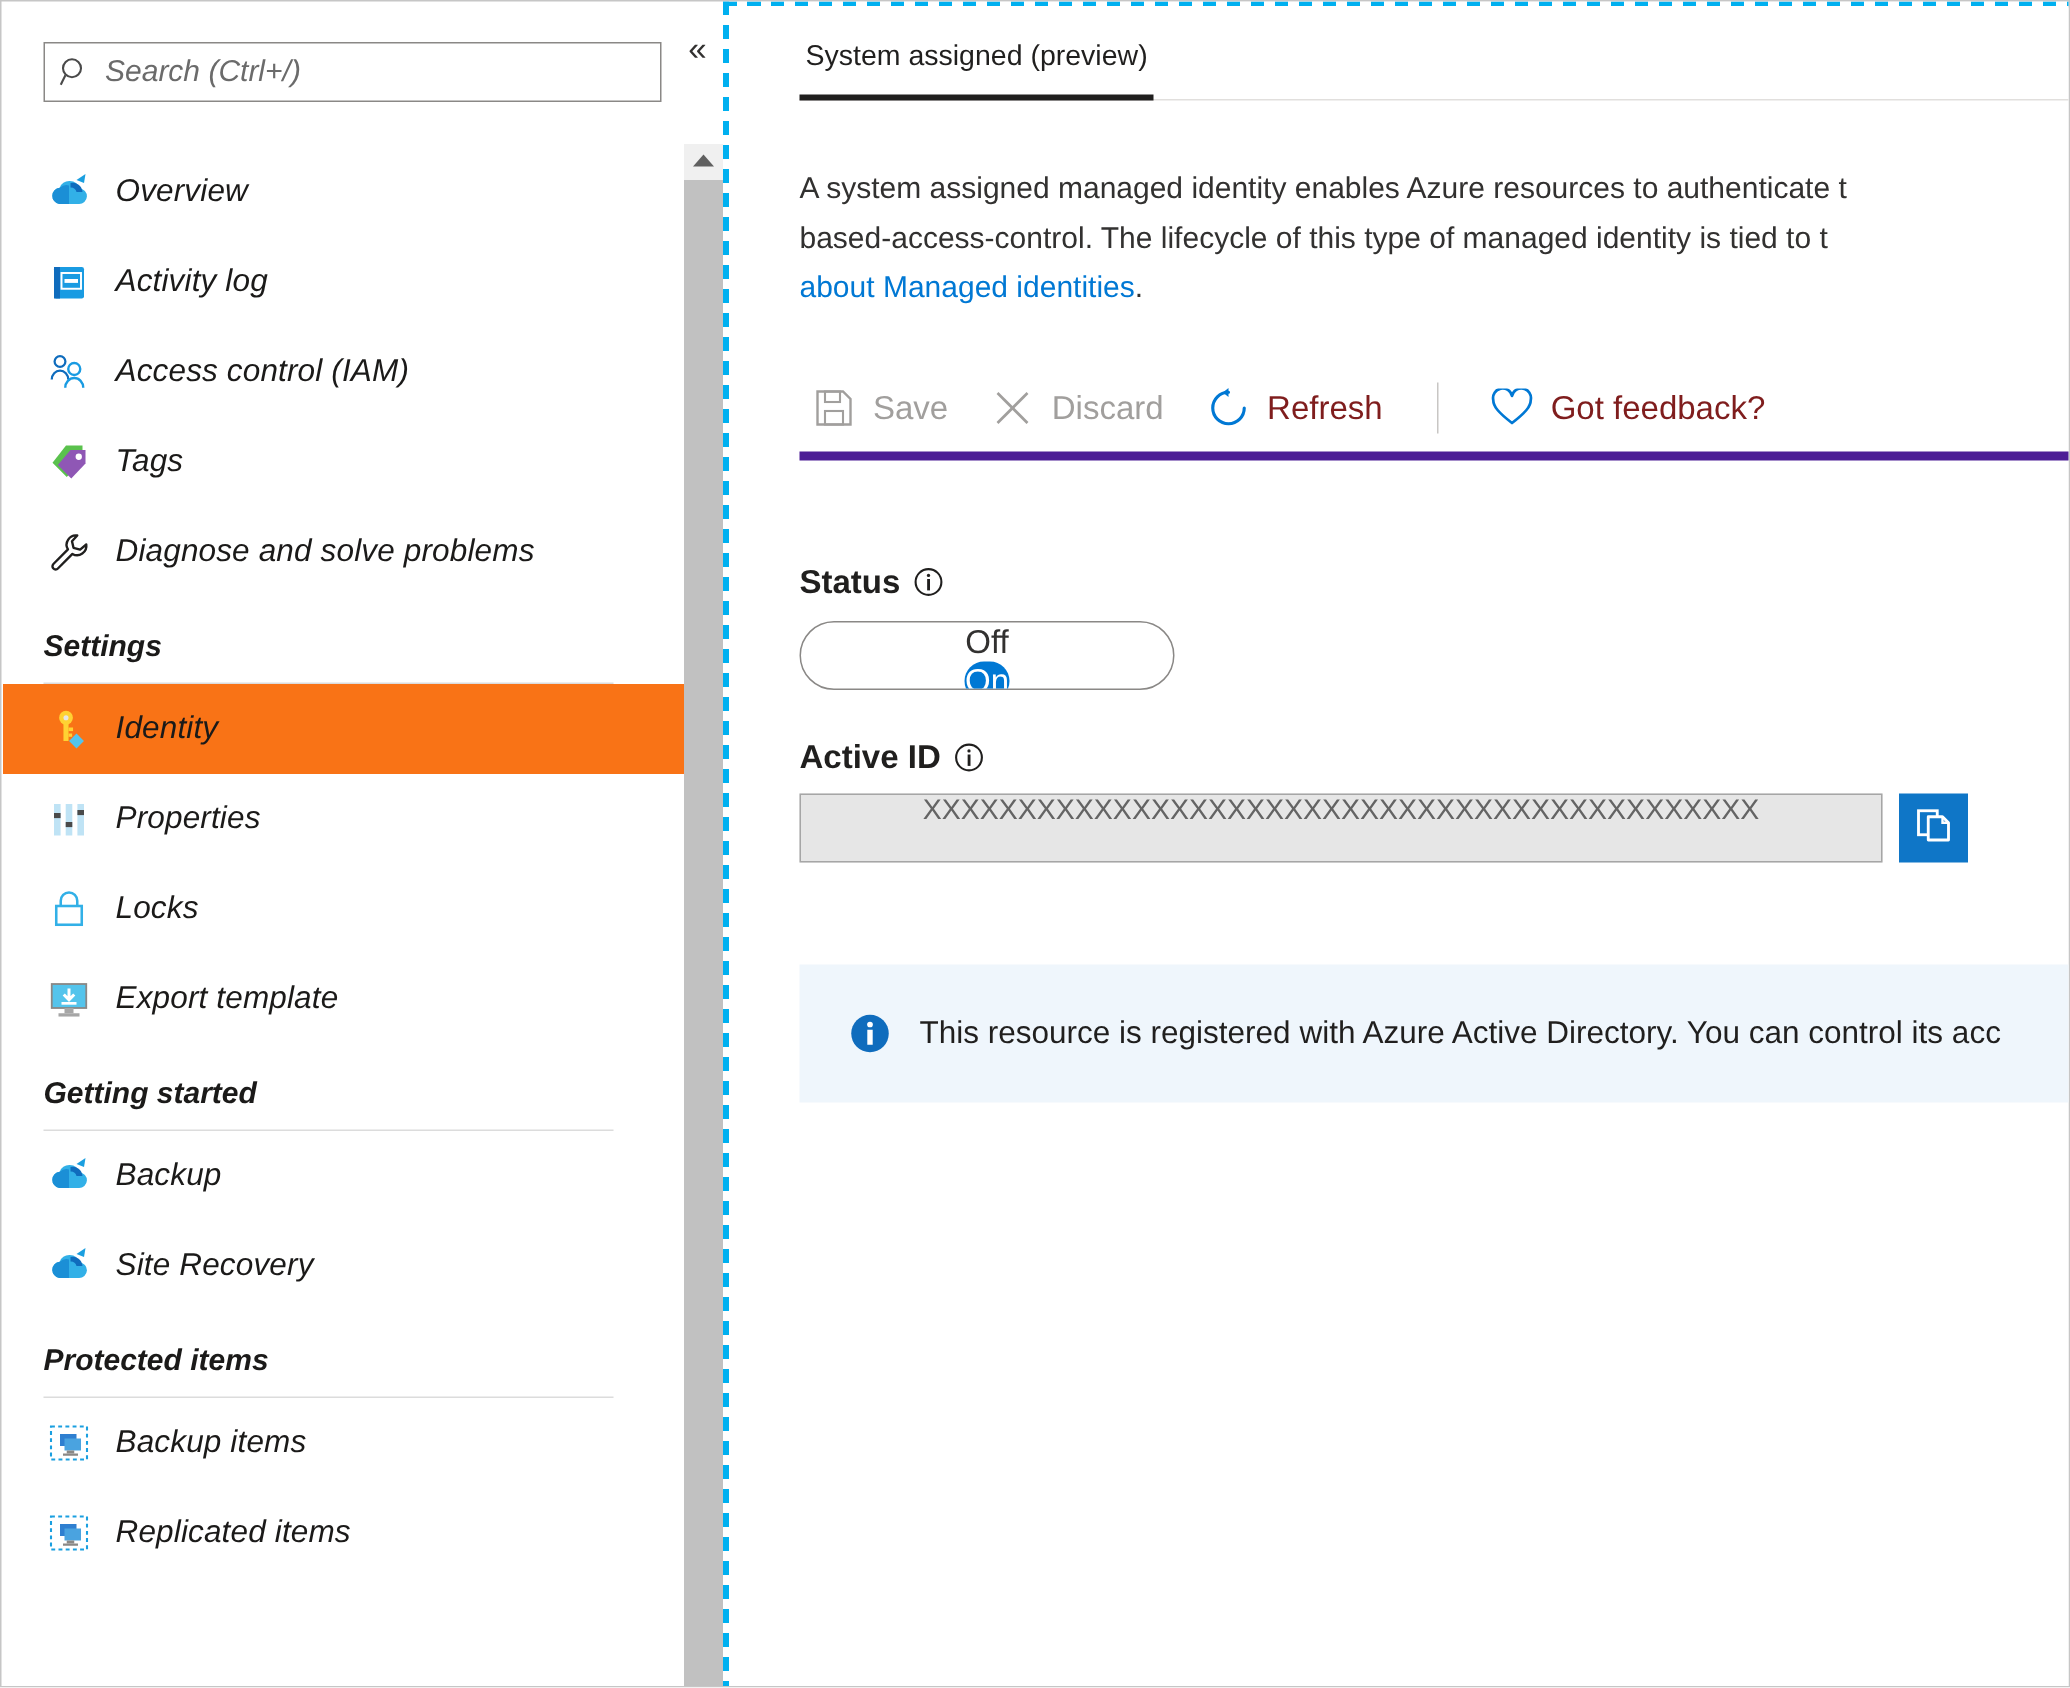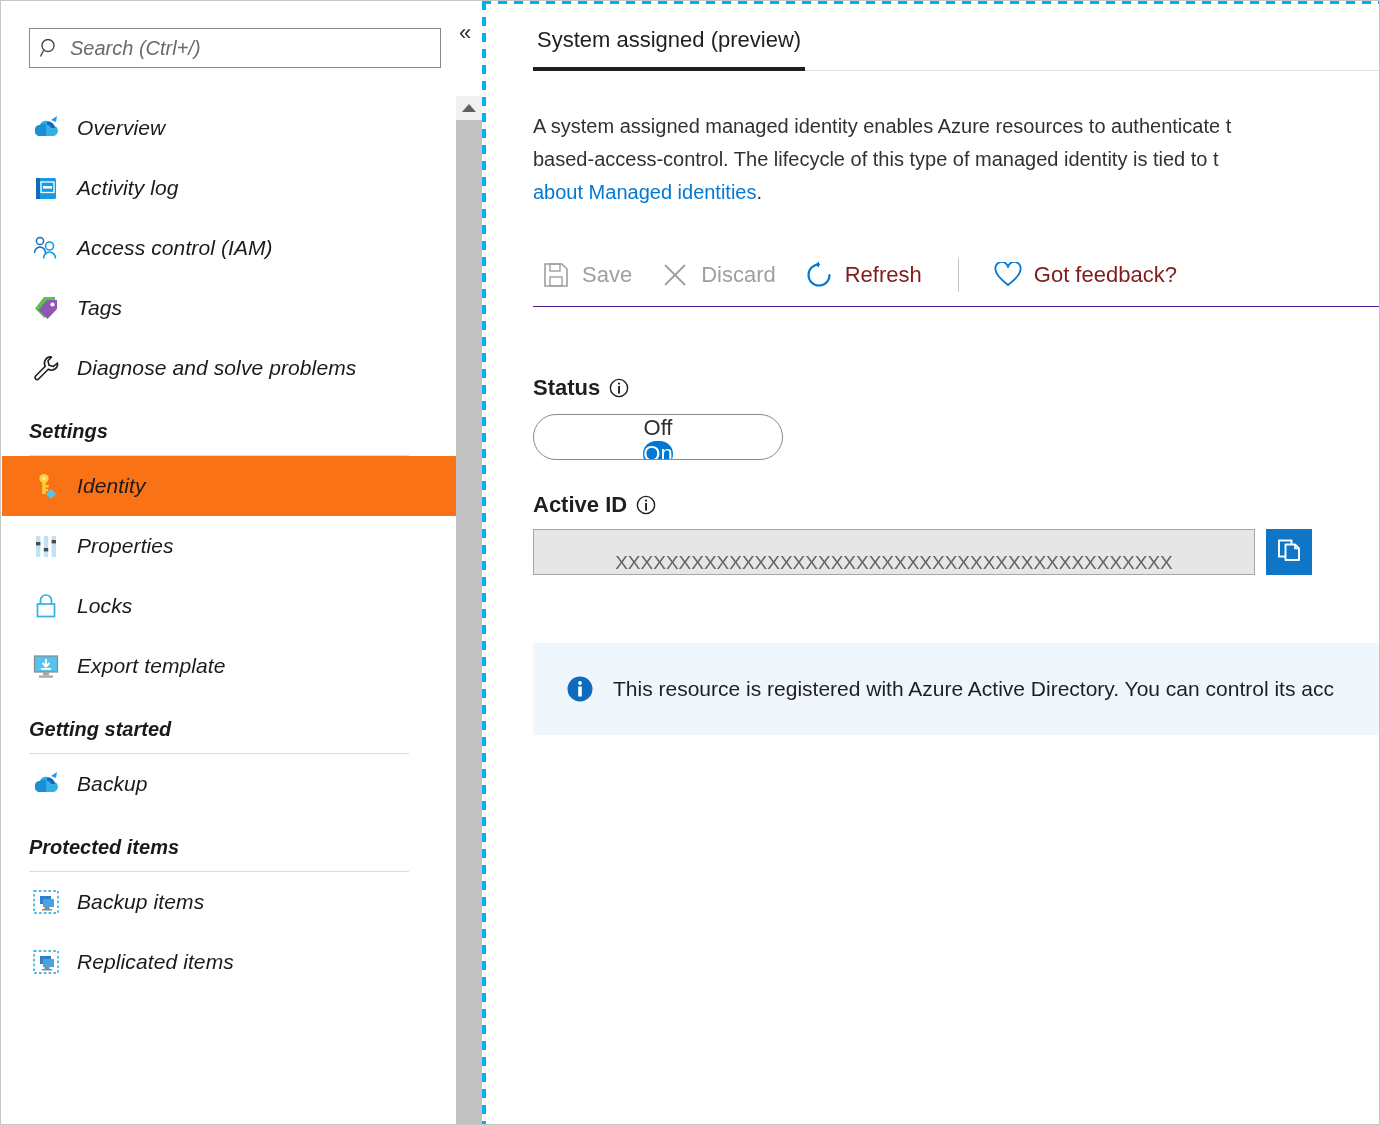--- a/index.html
+++ b/index.html
@@ -159,21 +159,21 @@
 
   .tabbar {
     position: absolute;
     left: 46px; top: 22px;
     width: 847px;
     border-bottom: 1px solid #e1dfdd;
   }
   .tab {
     display: inline-block;
     padding: 0 4px 14px 4px;
-    font-size: 22px;
+    font-size: 19px;
     color: #201f1e;
     border-bottom: 4px solid #201f1e;
     margin-bottom: -1px;
     cursor: default;
   }
 
   .desc {
     position: absolute;
     left: 46px; top: 105px;
     width: 900px;
@@ -184,21 +184,21 @@
   }
   .desc .line { display: block; }
   .desc a { color: #0078d4; text-decoration: none; }
 
   
   .toolbar {
     position: absolute;
     left: 46px; top: 238px;
     width: 847px;
     height: 64px;
-    border-bottom: 1px solid #4c1d95;
+    border-bottom: 6px solid #4c1d95;
     display: flex;
     align-items: center;
   }
   .tb-btn {
     display: flex; align-items: center;
     height: 42px;
     margin-right: 14px;
     padding: 0 6px;
     cursor: default;
     white-space: nowrap;
@@ -257,21 +257,21 @@
     position: absolute;
     left: 46px; top: 524px;
     display: flex;
     align-items: stretch;
   }
   .oid-input {
     width: 722px; height: 46px;
     background: #e6e6e6;
     border: 1px solid #a6a6a6;
     display: flex;
-    align-items: flex-end;
+    align-items: flex-start;
     justify-content: center;
     font-size: 19px;
     color: #646464;
     letter-spacing: 0px;
     font-family: "Liberation Sans", sans-serif;
     overflow: hidden;
   }
   .copy-btn {
     margin-left: 11px;
     width: 46px; height: 46px;
@@ -440,20 +440,31 @@
           <svg width="30" height="30" viewBox="0 0 30 30">
             <path d="M20 7 L26 3 L25 9 Z" fill="#1a9fe0"></path>
             <path d="M8.5 23 A5.5 5.5 0 0 1 8.8 12.1 A7 7 0 0 1 22 12.6 A5.2 5.2 0 0 1 21.5 23 Z" fill="#32b0e7"></path>
             <path d="M8.5 23 A5.5 5.5 0 0 1 8.8 12.1 A7 7 0 0 1 15 10.6 L15 23 Z" fill="#1b8fd6"></path>
             <path d="M16 9 A6.5 6.5 0 0 1 24 15 L20 15 A4 4 0 0 0 16 12 Z" fill="#0f6cbd"></path>
           </svg>
         </span>
         <span class="nav-label">Backup</span>
       </div>
 
+      <div class="nav-item">
+        <span class="nav-ico">
+          <svg width="30" height="30" viewBox="0 0 30 30">
+            <path d="M20 7 L26 3 L25 9 Z" fill="#1a9fe0"></path>
+            <path d="M8.5 23 A5.5 5.5 0 0 1 8.8 12.1 A7 7 0 0 1 22 12.6 A5.2 5.2 0 0 1 21.5 23 Z" fill="#32b0e7"></path>
+            <path d="M8.5 23 A5.5 5.5 0 0 1 8.8 12.1 A7 7 0 0 1 15 10.6 L15 23 Z" fill="#1b8fd6"></path>
+            <path d="M16 9 A6.5 6.5 0 0 1 24 15 L20 15 A4 4 0 0 0 16 12 Z" fill="#0f6cbd"></path>
+          </svg>
+        </span>
+        <span class="nav-label">Site Recovery</span>
+      </div>
 
       <div class="nav-section">
         <div class="nav-section-title">Protected items</div>
       </div>
       <div class="nav-divider"></div>
 
       <div class="nav-item">
         <span class="nav-ico">
           <svg width="30" height="30" viewBox="0 0 30 30">
             <rect x="3" y="4" width="24" height="22" fill="none" stroke="#1a9fe0" stroke-width="1.4" stroke-dasharray="2.6 2.2"></rect>

